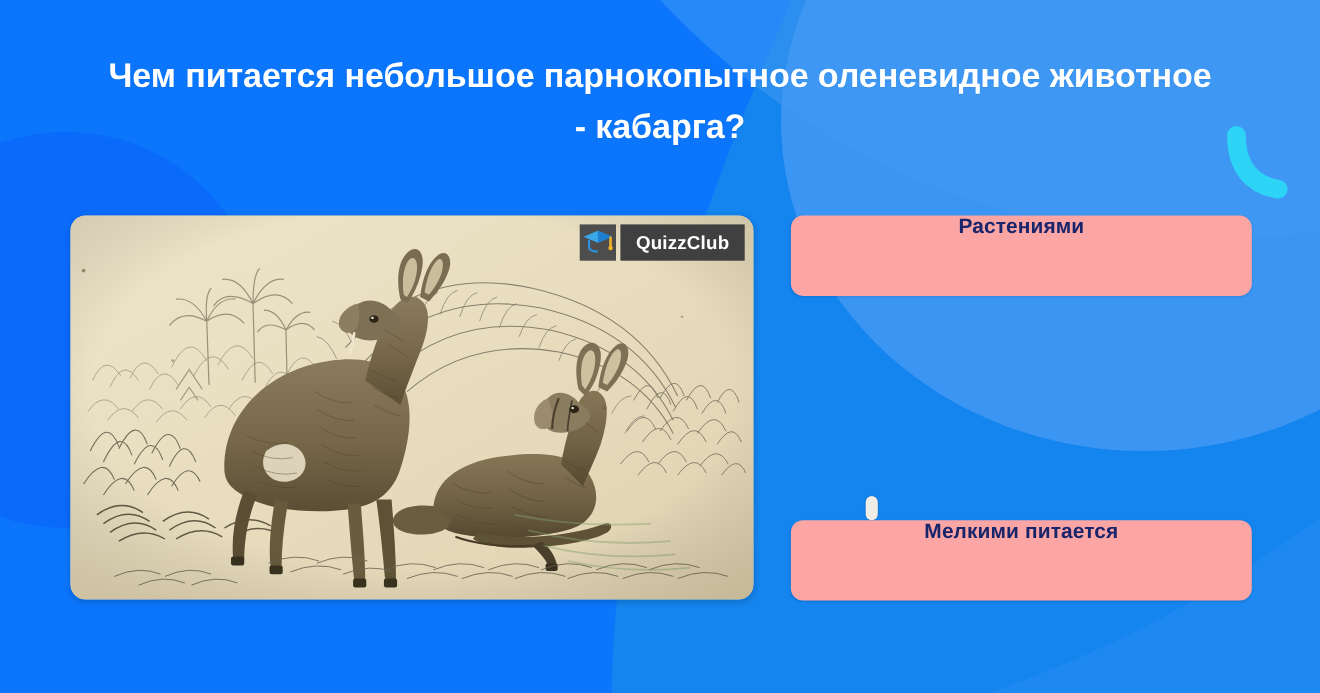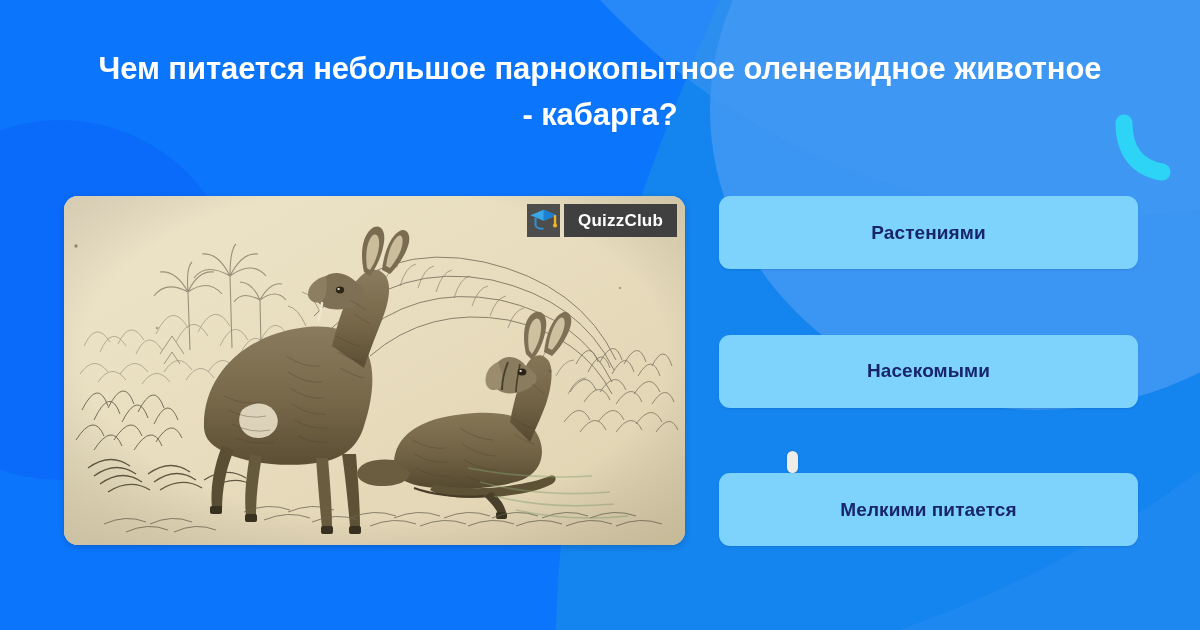--- a/index.html
+++ b/index.html
@@ -76,24 +76,23 @@
     position:absolute;
     left:719px; top:0;
     width:419px; height:350px;
     display:flex;
     flex-direction:column;
     justify-content:space-between;
   }
   .answer {
     width:419px;
     height:73px;
-    background:#7dd3fc;
+    background:#fca5a5;
     border-radius:11px;
     display:flex;
-    align-items:center;
     justify-content:center;
     color:#18256B;
     font-size:19px;
     font-weight:bold;
     letter-spacing:.1px;
     cursor:pointer;
     box-shadow:0 1px 2px rgba(0,0,0,.10);
   }
 
   
@@ -349,21 +348,18 @@
       </span>
       <span id="wm-label">QuizzClub</span>
     </div>
   </div>
 
   <div id="answers">
     <div class="answer">
       <span>Растениями</span>
     </div>
     <div class="answer">
-      <span>Насекомыми</span>
-    </div>
-    <div class="answer">
       <span>Мелкими питается</span>
     </div>
   </div>
 </div>
 
 <div id="thumb"></div>
 
 </body></html>

